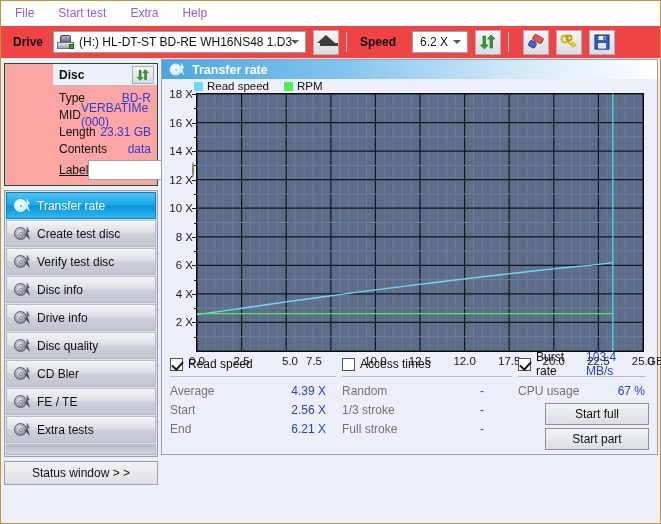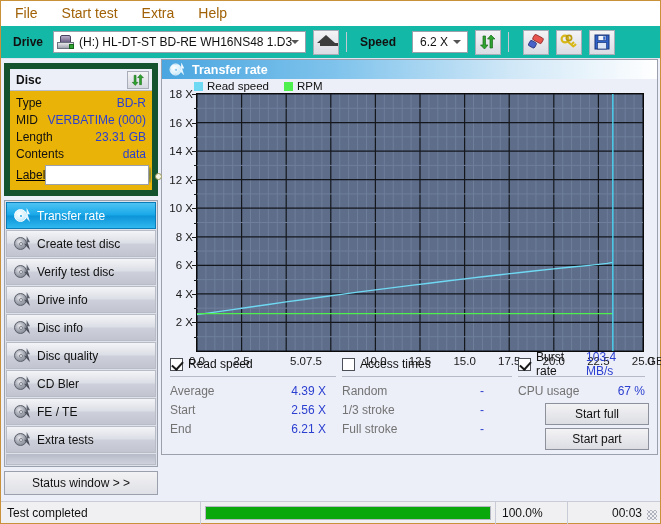--- a/index.html
+++ b/index.html
@@ -54,25 +54,25 @@
     color:#1b1b1b;
   }
   .winbtn svg { display:block; }
 
   
   .menubar {
     height: 25px; background:#ffffff;
     display:flex; align-items:center; padding-left:10px;
     border-bottom: 1px solid #ffffff;
   }
-  .menuitem { padding: 3px 11px 4px 4px; margin-right: 9px; color:#a16207; font-size:14px; }
+  .menuitem { padding: 3px 11px 4px 4px; margin-right: 9px; color:#8b5cf6; font-size:12px; }
 
   
   .toolbar {
-    height: 33px; background:#14b8a6;
+    height: 33px; background:#ef4444;
     display:flex; align-items:center; padding:0 6px;
     border-bottom:1px solid #dfe1ee;
   }
   .tb-label { font-weight:bold; font-size:12px; color:#111; margin:0 10px 0 6px; }
   .combo {
     height:22px; background:#fff; border:1px solid #9aa0ac;
     display:flex; align-items:center; position:relative;
     font-size:12px; color:#111;
   }
   .combo.drive { width:253px; padding-left:3px; }
@@ -106,21 +106,21 @@
   }
   .eject-bar { width:18px;height:3px;background:#3d3d3d;position:absolute;bottom:4px;left:4px; }
 
   
   .body-wrap { display:flex; height: 400px; }
   .sidebar { width:160px; padding:4px 3px 0 3px; }
   .content { flex:1; padding:0 2px 0 0; }
 
   
   .group {
-    border:6px solid #14532d; background:#eab308; margin-bottom:4px;
+    border:1px solid #14532d; background:#fca5a5; margin-bottom:4px;padding-left:48px;
   }
   .group-head {
     height:22px; display:flex; align-items:center; justify-content:space-between;
     border-bottom:1px solid #b9bdc9; padding:0 3px 0 6px;
     background:#eceef8;
   }
   .group-title { font-weight:bold; font-size:12px; color:#111; }
   .minibtn {
     width:22px;height:18px;border:1px solid #a9adb8;background:linear-gradient(180deg,#f4f4f6,#d7d9e2);
     display:flex;align-items:center;justify-content:center;
@@ -384,29 +384,29 @@
               <i class="b"></i>
             </span>
           <span>Verify test disc</span>
         </div>
         <div class="navitem">
           <span class="navicon">
               <i class="d"></i>
               <i class="h"></i>
               <i class="b"></i>
             </span>
+          <span>Disc info</span>
+        </div>
+        <div class="navitem">
+          <span class="navicon">
+              <i class="d"></i>
+              <i class="h"></i>
+              <i class="b"></i>
+            </span>
           <span>Drive info</span>
-        </div>
-        <div class="navitem">
-          <span class="navicon">
-              <i class="d"></i>
-              <i class="h"></i>
-              <i class="b"></i>
-            </span>
-          <span>Disc info</span>
         </div>
         <div class="navitem">
           <span class="navicon">
               <i class="d"></i>
               <i class="h"></i>
               <i class="b"></i>
             </span>
           <span>Disc quality</span>
         </div>
         <div class="navitem">
@@ -558,25 +558,25 @@
               <div class="ytick-mark minor" style="top: 214.167px;"></div>
               <div class="ytick-mark minor" style="top: 185.611px;"></div>
               <div class="ytick-mark minor" style="top: 157.056px;"></div>
               <div class="ytick-mark minor" style="top: 128.5px;"></div>
               <div class="ytick-mark minor" style="top: 99.9444px;"></div>
               <div class="ytick-mark minor" style="top: 71.3889px;"></div>
               <div class="ytick-mark minor" style="top: 42.8333px;"></div>
               <div class="ytick-mark minor" style="top: 14.2778px;"></div>
               <div class="xtick" style="left: 0px;">0.0</div>
               <div class="xtick" style="left: 44.6px;">2.5</div>
-              <div class="xtick" style="left: 101px;">5.0</div>
+              <div class="xtick" style="left: 93px;">5.0</div>
               <div class="xtick" style="left: 117px;">7.5</div>
               <div class="xtick" style="left: 178.4px;">10.0</div>
               <div class="xtick" style="left: 223px;">12.5</div>
-              <div class="xtick" style="left: 267.6px;">15.0</div>
+              <div class="xtick" style="left: 267.6px;">12.0</div>
               <div class="xtick" style="left: 312.2px;">17.5</div>
               <div class="xtick" style="left: 356.8px;">20.0</div>
               <div class="xtick" style="left: 401.4px;">22.5</div>
               <div class="xtick" style="left: 446px;">25.0</div>
               <div class="xunit">GB</div>
             </div>
           <div id="axis-layer"></div>
         </div>
 
         <div class="stats">
@@ -638,25 +638,14 @@
               <div class="actbtn">Start full</div>
               <div class="actbtn">Start part</div>
             </div>
 
           </div>
         </div>
       </div>
     </div>
   </div>
 
-  <div class="statusbar">
-    <div class="sb-cell sb-msg">Test completed</div>
-    <div class="sb-cell sb-prog">
-      <div class="progress">
-          <i id="prog-fill" style="width: 100%;"></i>
-        </div>
-    </div>
-    <div class="sb-cell sb-pct">100.0%</div>
-    <div class="sb-cell sb-time">00:03</div>
-    <div class="grip"></div>
-  </div>
 
 </div>
 
 </body></html>

